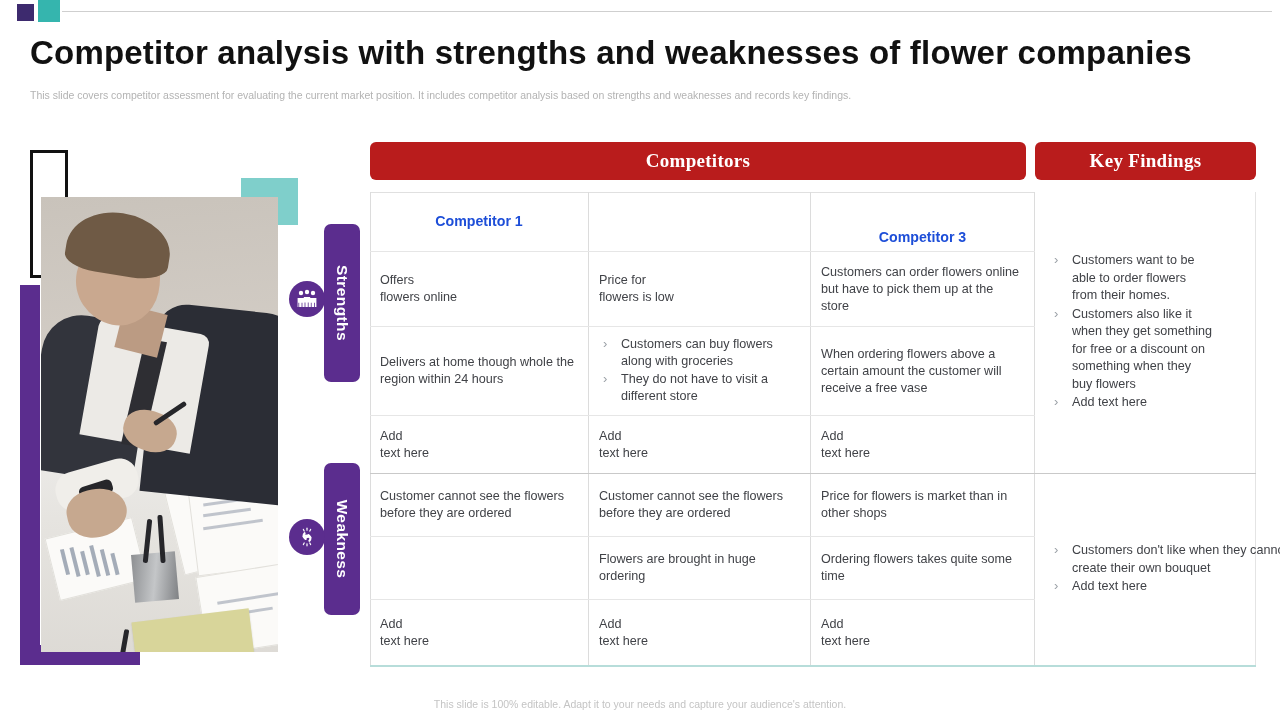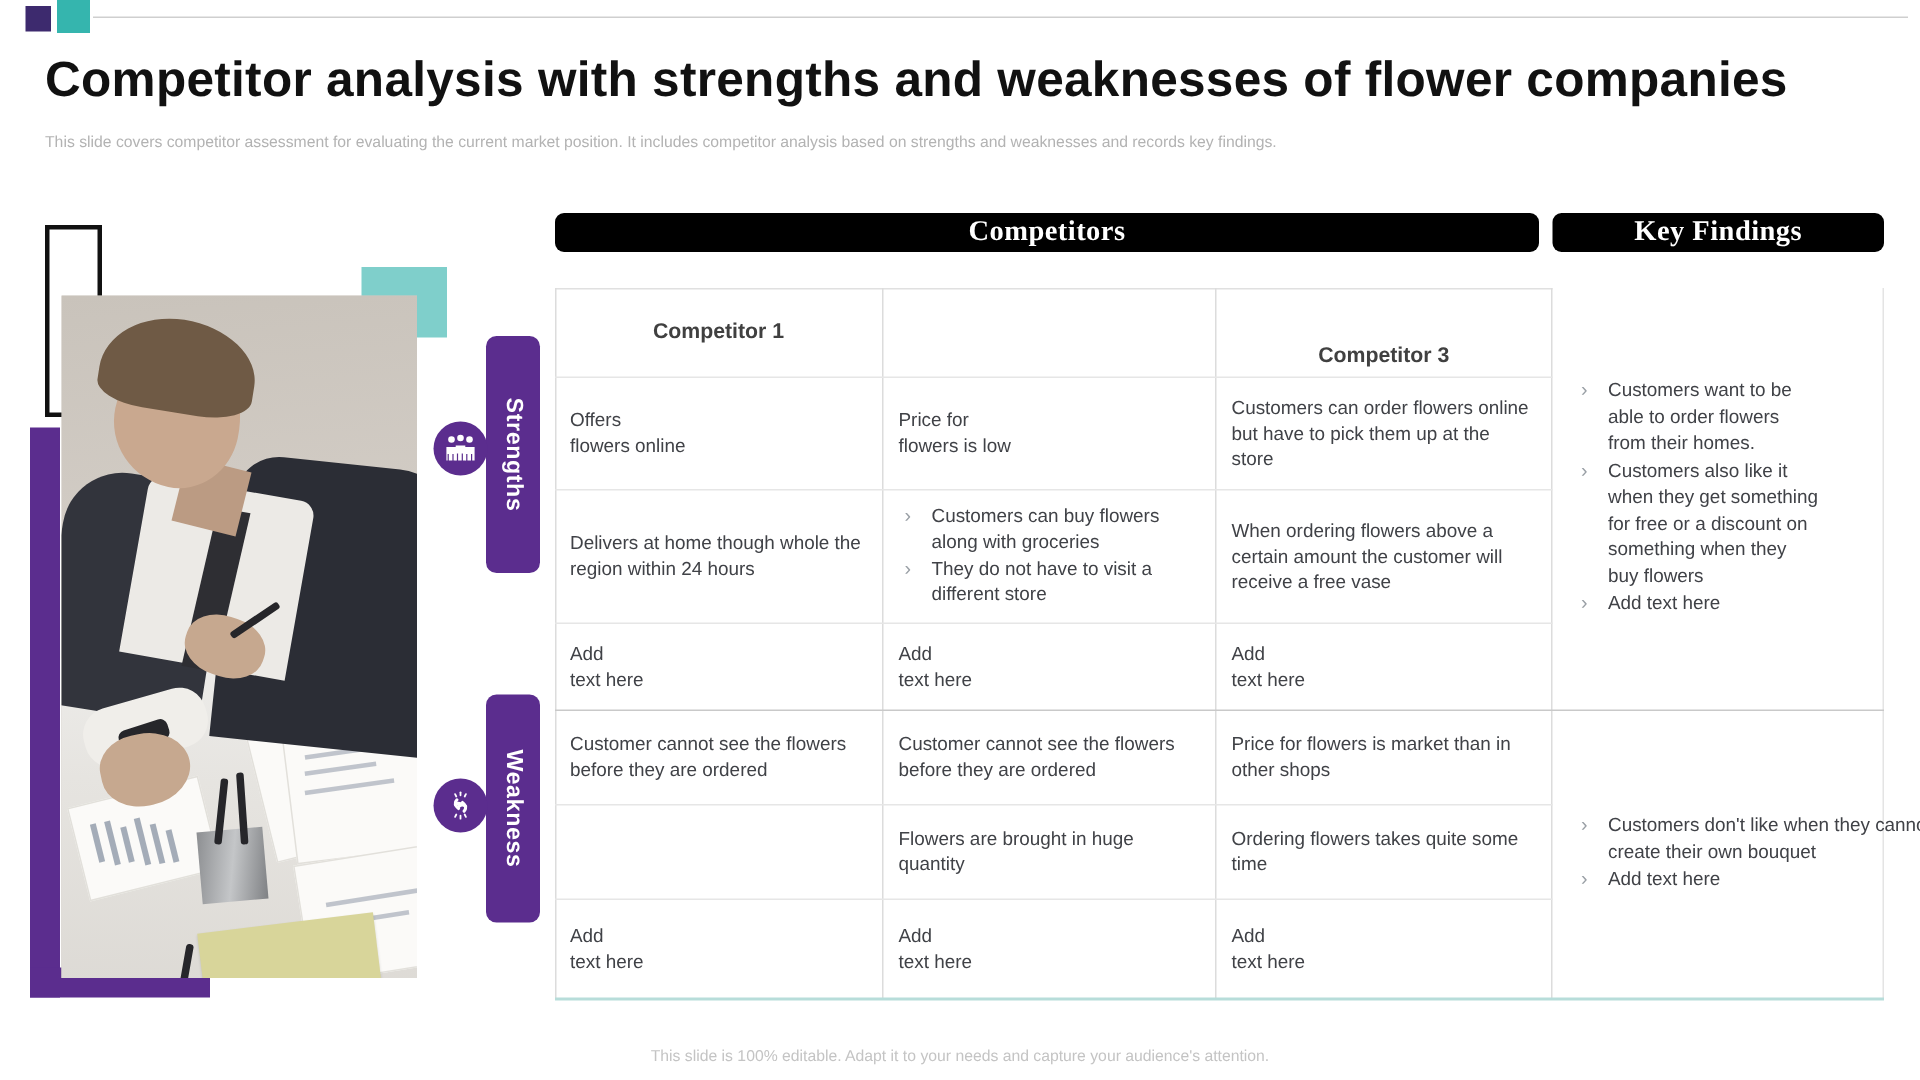--- a/index.html
+++ b/index.html
@@ -243,22 +243,22 @@
   .cat-icon-weakness  { left: 289px; top: 519px; }
 
   
   .tbl {
     position: absolute;
     left: 370px; top: 142px;
     width: 886px; height: 524px;
   }
   .hdr {
     position: absolute;
-    height: 26px;
-    background: #000000;
+    height: 38px;
+    background: #b91c1c;
     border-radius: 6px;
     color: #ffffff;
     font-family: "Liberation Serif", serif;
     font-size: 19px;
     font-weight: bold;
     display: flex; align-items: center; justify-content: center;
     letter-spacing: .3px;
   }
   .hdr-competitors { left: 0px;   top: 0px; width: 656px; }
   .hdr-findings    { left: 665px; top: 0px; width: 221px; }
@@ -290,21 +290,21 @@
     color: #404247;
     font-size: 12.6px;
     line-height: 17px;
     display: flex;
     flex-direction: column;
     justify-content: center;
   }
   .cell-head {
     font-size: 14.2px;
     font-weight: bold;
-    color: #404040;
+    color: #1d4ed8;
     align-items: center;
     justify-content: center;
     text-align: center;
   }
   .bullets { margin: 0; padding: 0; list-style: none; }
   .bullets li {
     position: relative;
     padding-left: 22px;
     margin: 0 0 1px 0;
   }
@@ -496,21 +496,21 @@
       <div>Customer cannot see the flowers before they are ordered</div>
     </div>
     <div class="cell" style="left:219px; top:282px; width:221px; height:62px;">
       <div>Customer cannot see the flowers before they are ordered</div>
     </div>
     <div class="cell" style="left:441px; top:282px; width:223px; height:62px;">
       <div>Price for flowers is market than in other shops</div>
     </div>
 
     <div class="cell" style="left:219px; top:345px; width:221px; height:62px;">
-      <div>Flowers are brought in huge quantity</div>
+      <div>Flowers are brought in huge ordering</div>
     </div>
     <div class="cell" style="left:441px; top:345px; width:223px; height:62px;">
       <div>Ordering flowers takes quite some time</div>
     </div>
 
     <div class="cell" style="left:0px;   top:408px; width:218px; height:65px;">
       <div>Add</div>
       <div>text here</div>
     </div>
     <div class="cell" style="left:219px; top:408px; width:221px; height:65px;">

